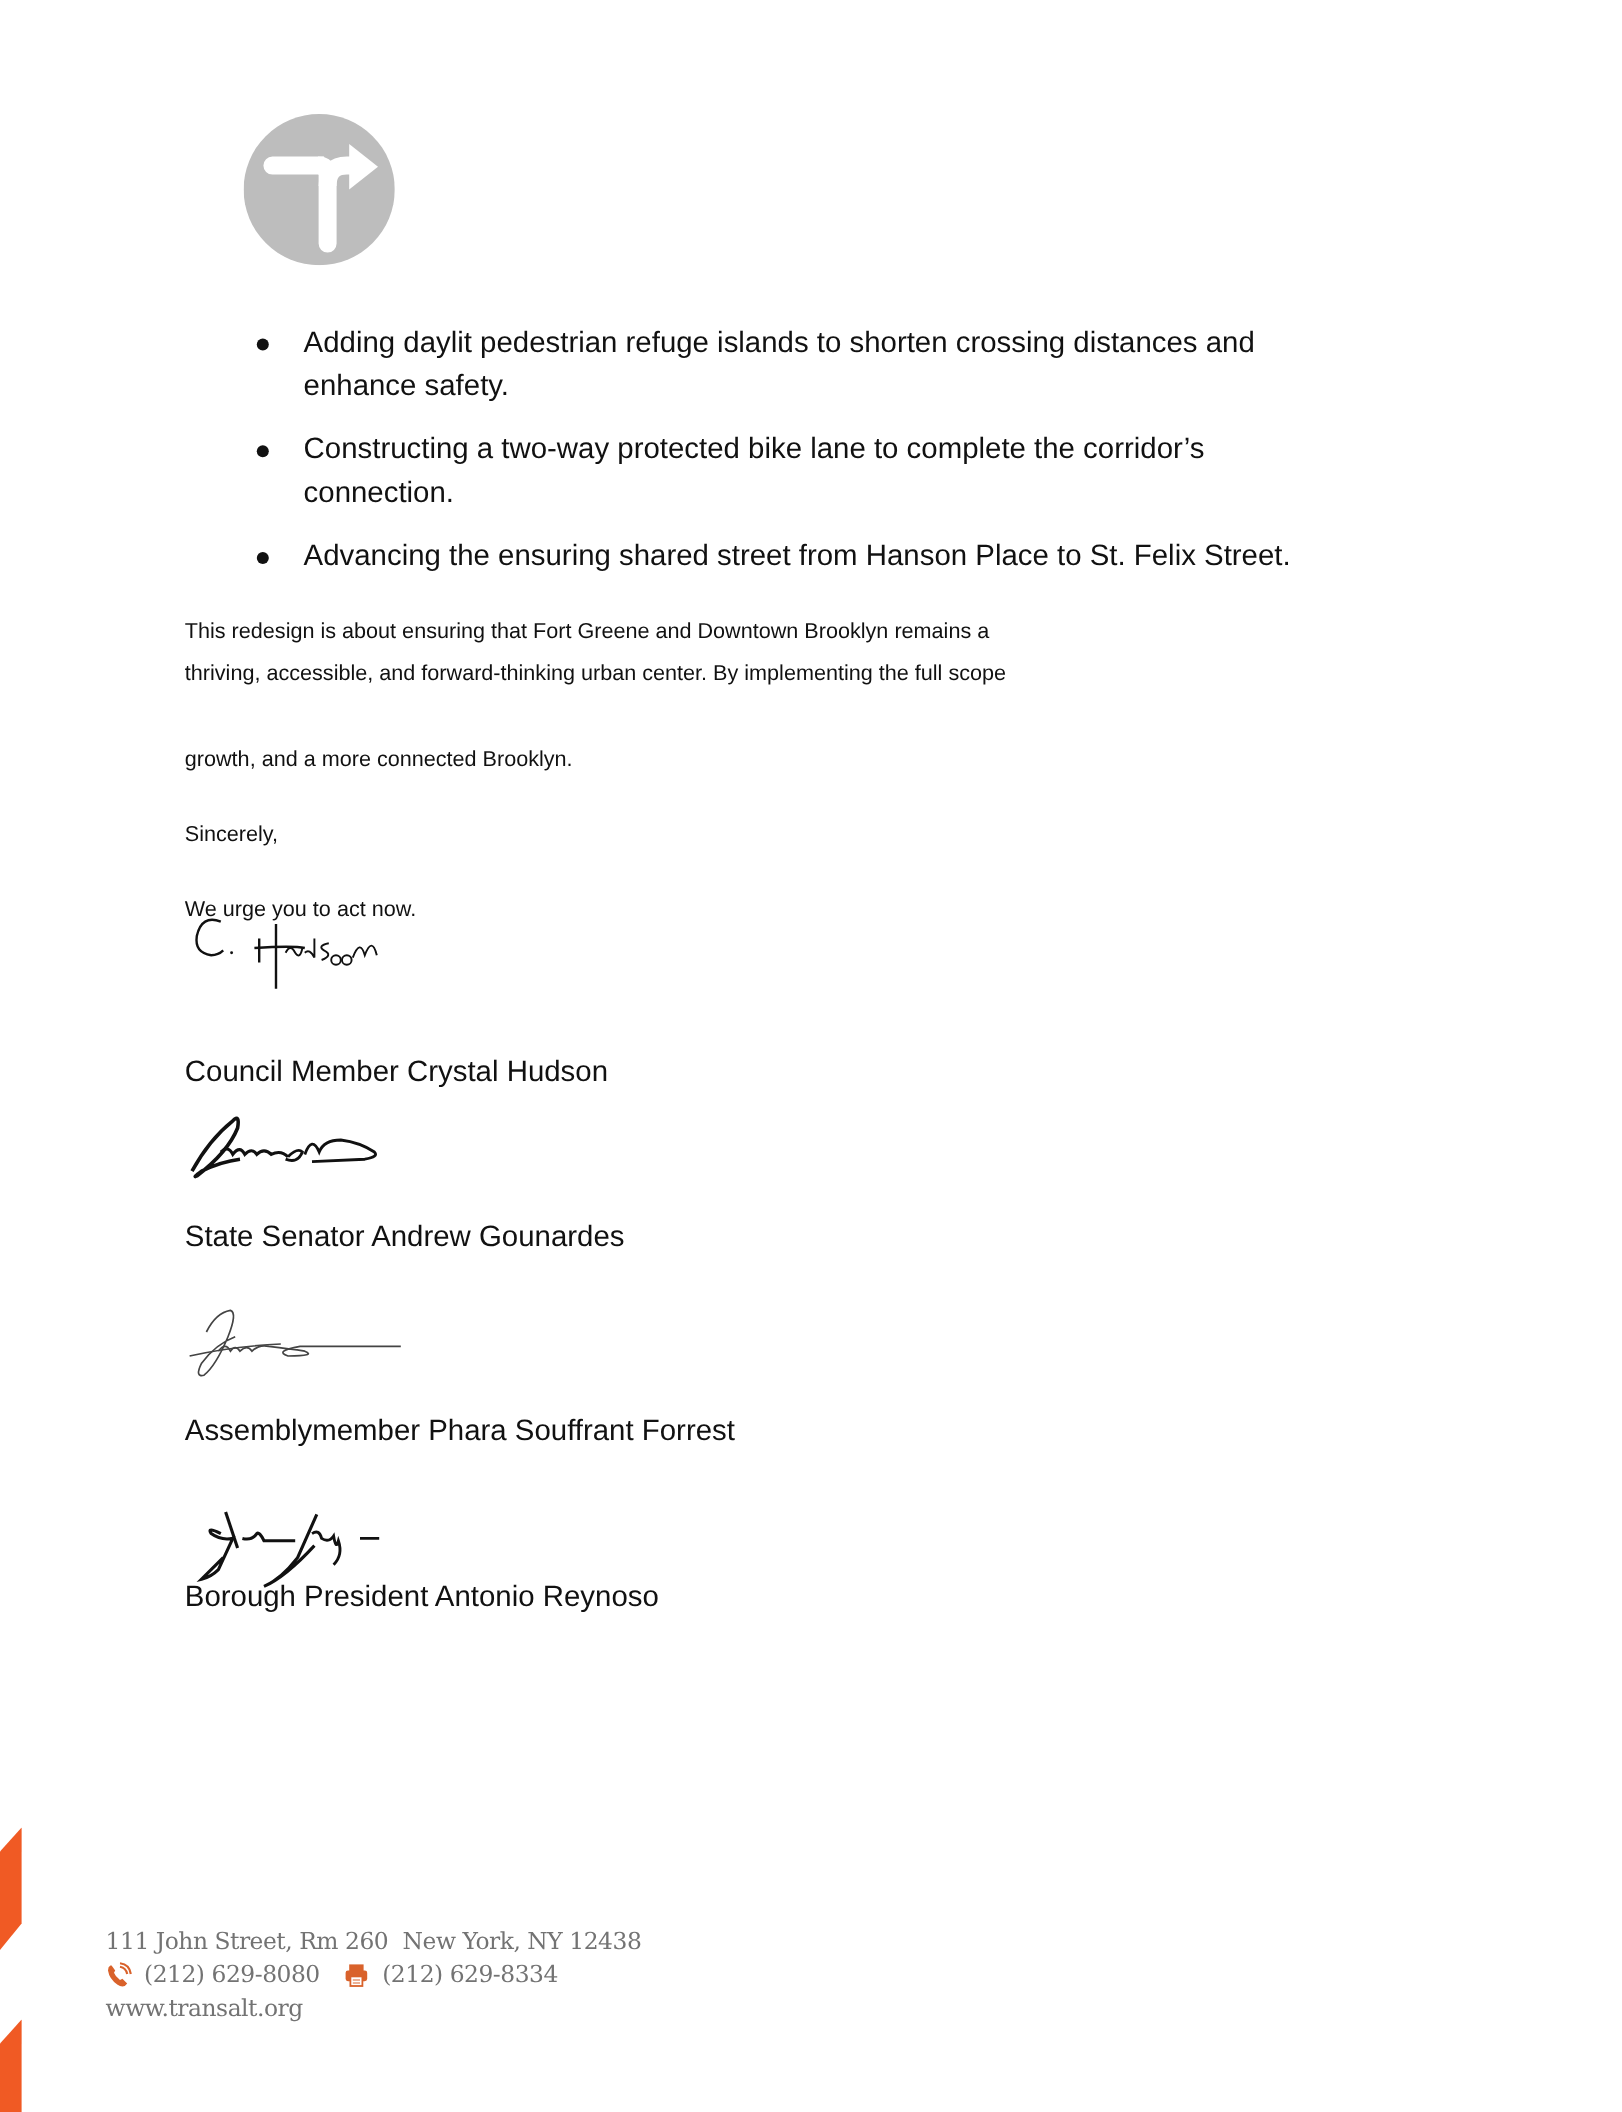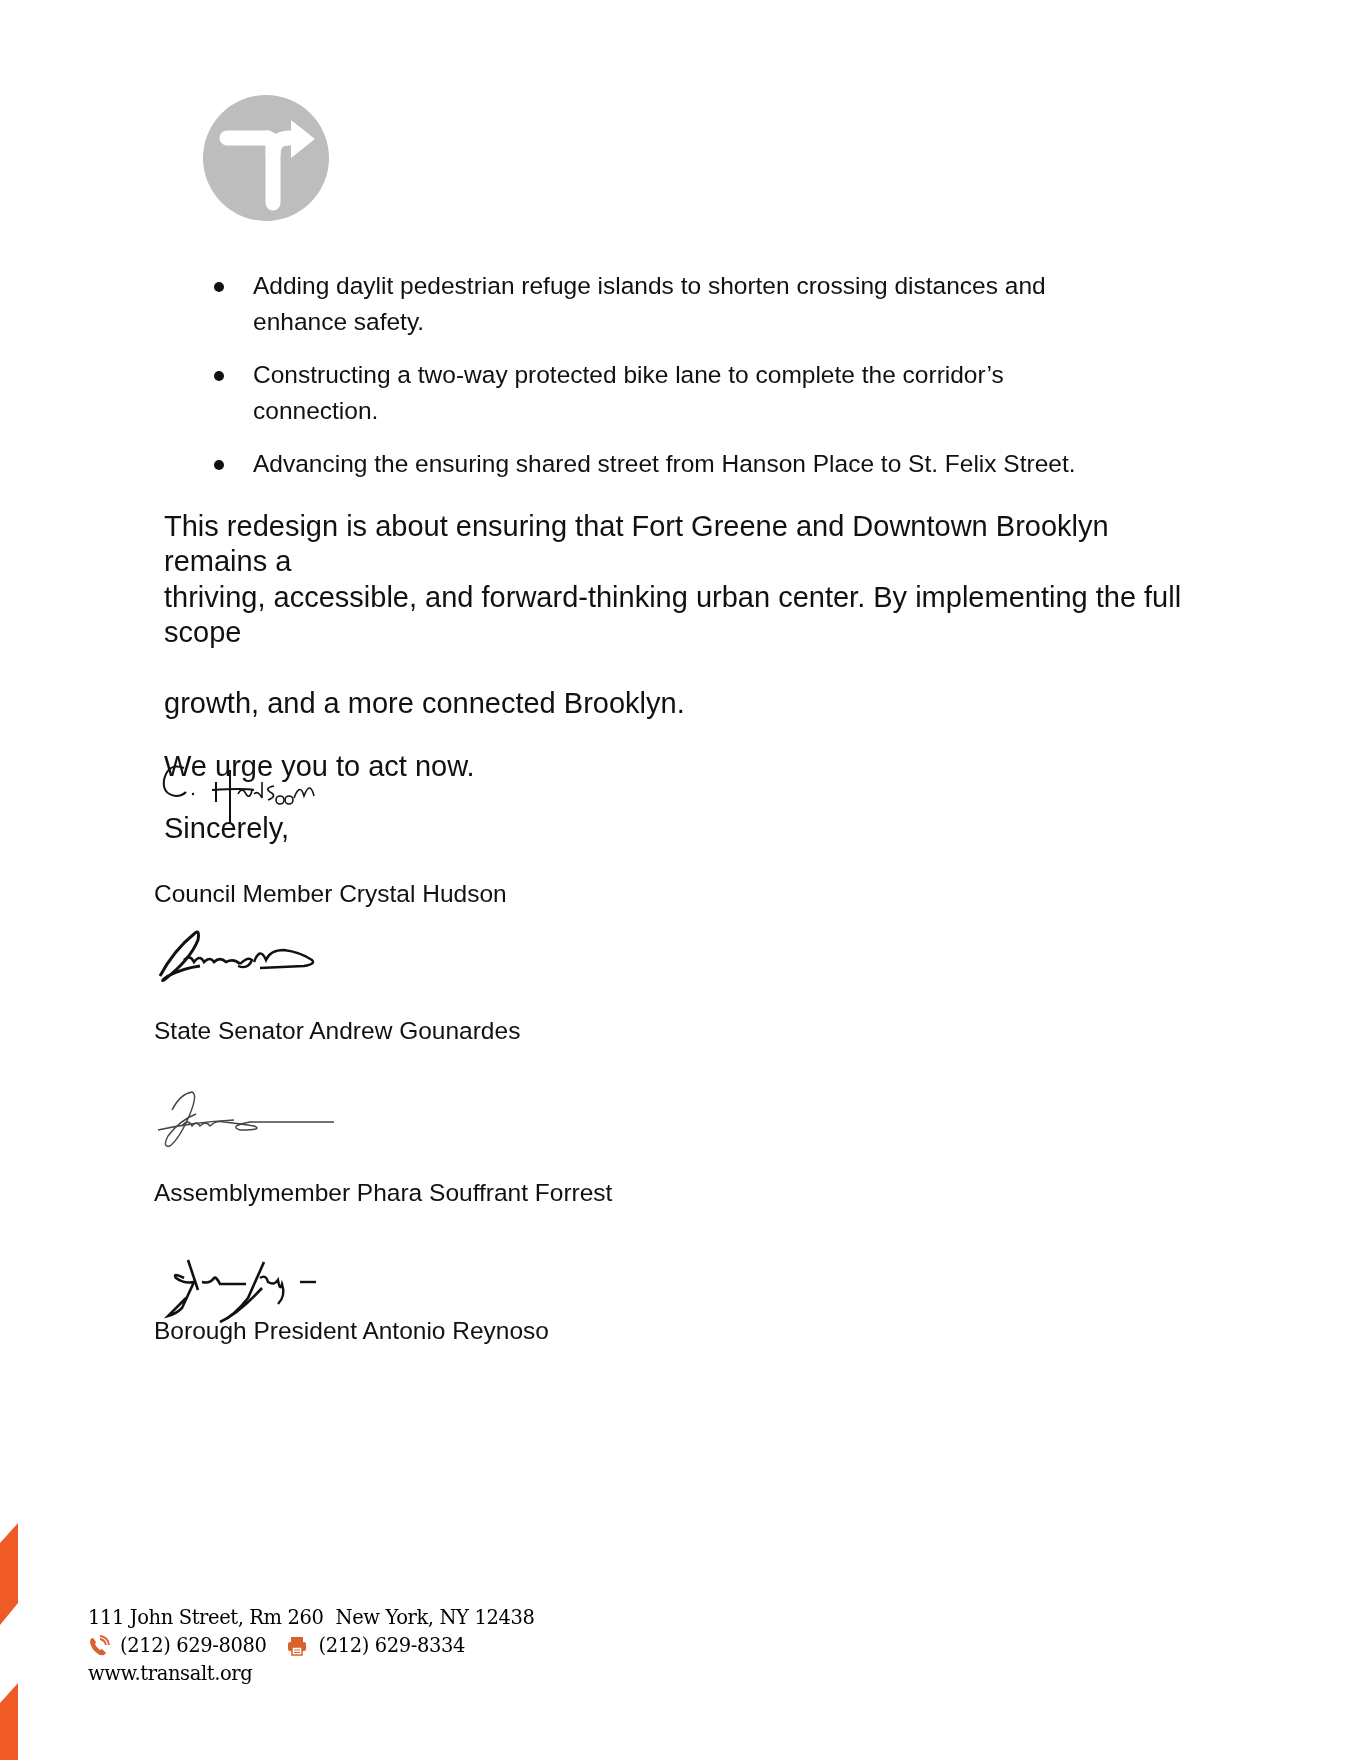--- a/index.html
+++ b/index.html
@@ -3,28 +3,28 @@
 <meta charset="utf-8">
 <style>
   html, body { margin: 0; padding: 0; background: #ffffff; }
   body { width: 1352px; height: 1760px; position: relative; overflow: hidden;
          font-family: "Liberation Sans", sans-serif; color: #111111; }
   .logo { position: absolute; left: 203px; top: 95px; width: 126px; height: 126px; }
   .content { position: absolute; left: 154px; top: 250px; width: 1060px; }
   .bullets { list-style: none; margin: 0; padding: 0; }
   .bullets li { position: relative; padding-left: 81px; font-size: 24.5px; line-height: 35.5px; margin: 18px; }
   .bullets li .dot { position: absolute; left: 42px; top: 14px; width: 10px; height: 10px; border-radius: 50%; background: #111; }
-  .para { font-size: 29px; line-height: 35.5px; margin: 10px; }
+  .para { font-size: 18px; line-height: 35.5px; margin: 0; }
   .p1 { margin-top: 27px; }
   .p2 { margin-top: 27px; }
   .p3 { margin-top: 27px; }
   .sig { position: absolute; left: 154px; }
   .sig svg { display: block; }
   .signame { position: absolute; left: 154px; font-size: 24.5px; line-height: 30px; }
-  .footer { position: absolute; left: 88px; top: 1604px; color: #000000;
+  .footer { position: absolute; left: 88px; top: 1604px; color: #737373;
             font-family: "DejaVu Serif", serif; font-size: 19.5px; line-height: 28px; letter-spacing: -0.4px; text-align: center; }
   .footer .row { white-space: nowrap; display: flex; align-items: center; }
   .footer .gap { display: inline-block; width: 12px; }
   .footer .icon { display: inline-block; width: 22px; height: 22px; margin-right: 10px; }
   .footer .gap2 { display: inline-block; width: 20px; }
   .bar { position: absolute; left: 0; }
 </style>
 </head>
 <body>
 
@@ -56,22 +56,22 @@
     </li>
   </ul>
 
   <p class="para p1">
     <span>This redesign is about ensuring that Fort Greene and Downtown Brooklyn remains a</span><br>
     <span>thriving, accessible, and forward-thinking urban center. By implementing the full scope</span><br>
     <br>
     <span>growth, and a more connected Brooklyn.</span>
   </p>
 
+  <p class="para p3">Sincerely,</p>
   <p class="para p2">We urge you to act now.</p>
-  <p class="para p3">Sincerely,</p>
 </div>
 
 <div class="sig" style="top:760px;">
   <svg width="220" height="70" viewBox="0 0 220 70">
     <path d="M30 8 Q14 2 10 20 Q8 34 22 36 Q28 36 32 32" fill="none" stroke="#111" stroke-width="2"></path>
     <circle cx="39" cy="34" r="1.2" fill="#111"></circle>
     <path d="M76 10 V64" fill="none" stroke="#111" stroke-width="2"></path>
     <path d="M62 22 V42" fill="none" stroke="#111" stroke-width="2"></path>
     <path d="M58 30 Q90 28 100 30" fill="none" stroke="#111" stroke-width="2"></path>
     <path d="M84 34 Q88 26 92 34 Q96 40 98 30" fill="none" stroke="#111" stroke-width="1.6"></path>

